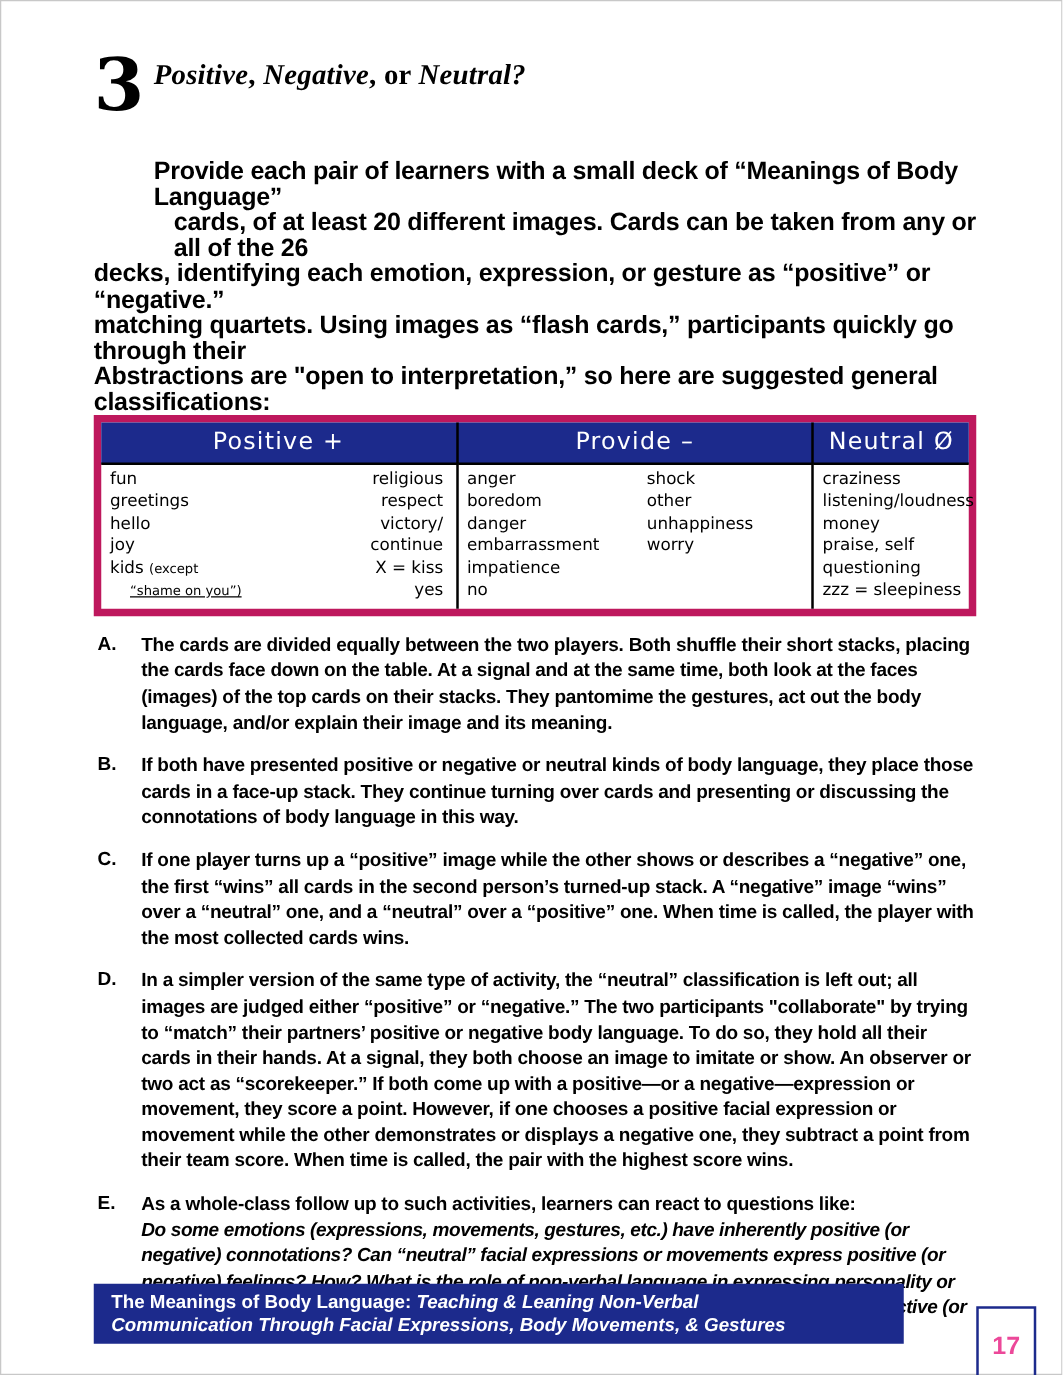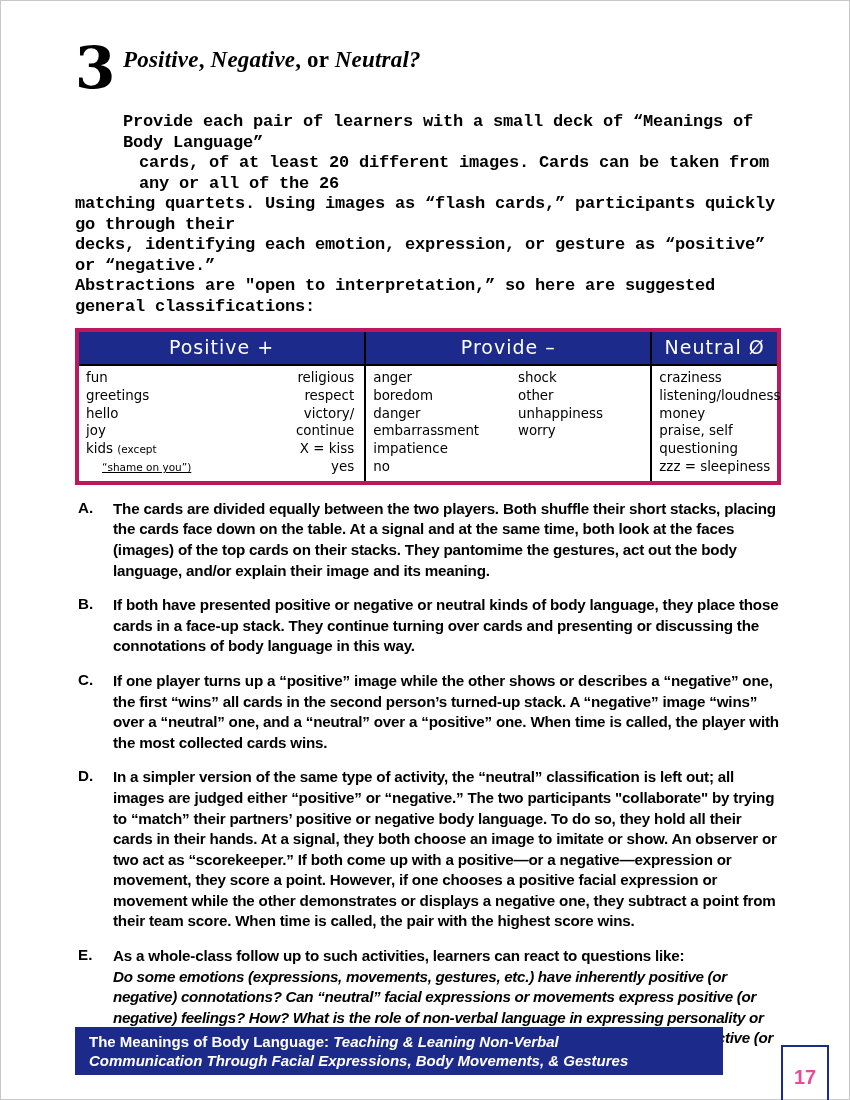--- a/index.html
+++ b/index.html
@@ -55,38 +55,37 @@
     font-weight: bold;
     font-size: 23px;
     letter-spacing: 0.2px;
     white-space: nowrap;
   }
   .title .reg {
     font-style: normal;
   }
 
   .intro {
-    margin-top: 15px;
-    font-size: 17px;
+    margin-top: 30px;
+    font-size: 20px;
     line-height: 20.5px;
-    font-family: Liberation Mono, monospace;
+    font-family: Liberation Sans, sans-serif;
     font-weight: bold;
     letter-spacing: -0.2px;
   }
   .intro p {
     margin: 0;
   }
   .intro .l1 { padding-left: 48px; text-indent: 0; }
   .intro .l2 { padding-left: 64px; }
   .intro .l3 { padding-left: 0; }
 
   
   .tbl-wrap {
-    margin-top: 11px;
-    border: 4px solid #be185d;
+    border: 6px solid #be185d;
     background: #fff;
   }
   table.classes {
     border-collapse: collapse;
     width: 100%;
     table-layout: fixed;
   }
   table.classes th {
     background: #1c2a8c;
     color: #ffffff;
@@ -220,22 +219,22 @@
     <div class="head-row">
       <div class="big-number">3</div>
       <div class="title">
         <span>Positive</span><span class="reg">, </span><span>Negative</span><span class="reg">, or </span><span>Neutral?</span>
       </div>
     </div>
 
     <div class="intro">
       <p class="l1">Provide each pair of learners with a small deck of “Meanings of Body Language”</p>
       <p class="l2">cards, of at least 20 different images. Cards can be taken from any or all of the 26</p>
+      <p class="l3">decks, identifying each emotion,  expression, or gesture as “positive” or “negative.”</p>
       <p class="l3">matching quartets. Using images as “flash cards,” participants quickly go through their</p>
-      <p class="l3">decks, identifying each emotion,  expression, or gesture as “positive” or “negative.”</p>
       <p class="l3">Abstractions are "open to interpretation,” so here are suggested general classifications:</p>
     </div>
 
     <div class="tbl-wrap">
       <table class="classes">
         <colgroup>
           <col style="width:41%">
           <col style="width:41%">
           <col style="width:18%">
         </colgroup>

